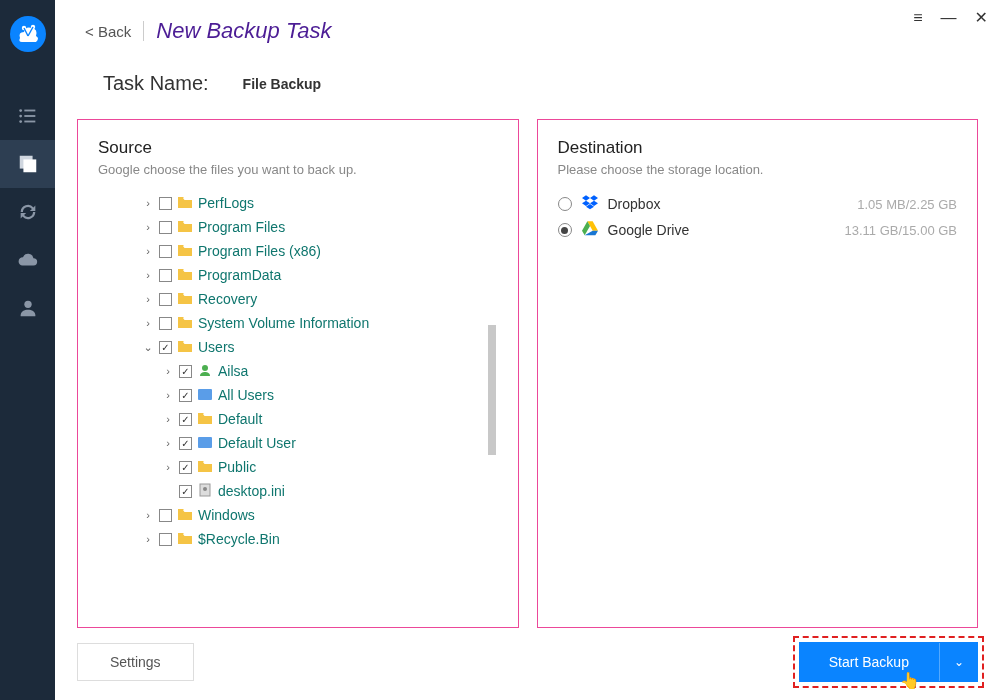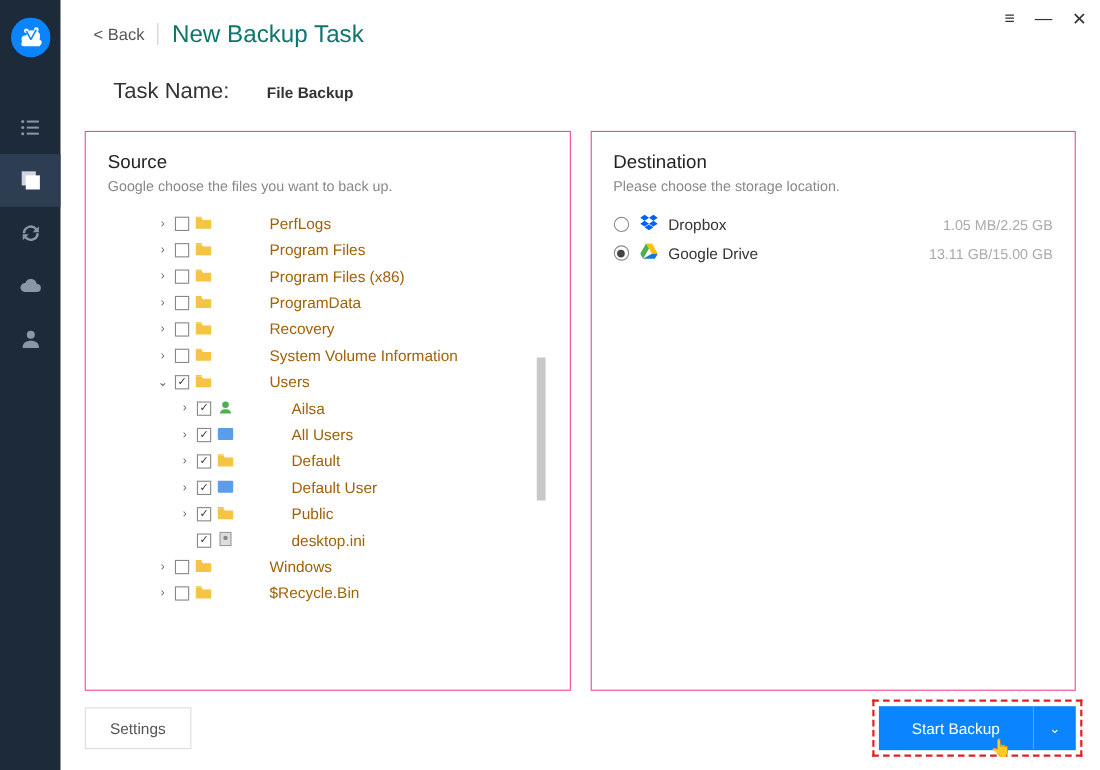--- a/index.html
+++ b/index.html
@@ -12,51 +12,51 @@
 .sidebar .logo { width: 36px; height: 36px; margin-bottom: 40px; }
 .sidebar .nav-item { width: 55px; height: 48px; display: flex; align-items: center; justify-content: center; cursor: pointer; }
 .sidebar .nav-item.active { background: #2d3e52; }
 .sidebar .nav-item svg { width: 22px; height: 22px; }
 
 .main { position: absolute; left: 55px; top: 0; right: 0; bottom: 0; display: flex; flex-direction: column; }
 
 .header { padding: 18px 30px 10px 30px; display: flex; align-items: center; gap: 12px; }
 .back-btn { font-size: 15px; color: #555; cursor: pointer; }
 .divider { width: 1px; height: 20px; background: #ccc; }
-.page-title { font-size: 22px; color: #0f766e; font-weight: 400; }
+.page-title { font-size: 22px; color: #4c1d95; font-weight: 400; font-style: italic; }
 
 .task-name-row { padding: 18px 30px 0 48px; display: flex; align-items: center; gap: 34px; }
 .task-name-label { font-size: 20px; color: #333; font-weight: 500; }
 .task-name-value { font-size: 14px; color: #333; font-weight: 600; }
 
 .panels { display: flex; gap: 18px; padding: 24px 22px 0 22px; flex: 1; min-height: 0; }
 .panel { background: #fff; border: 1px solid #ec4899; flex: 1; padding: 18px 20px; display: flex; flex-direction: column; position: relative; }
 .panel-title { font-size: 17px; color: #222; font-weight: 500; margin-bottom: 4px; }
 .panel-sub { font-size: 13px; color: #888; margin-bottom: 14px; }
 
 .tree { font-size: 14px; color: #333; overflow: hidden; position: relative; flex: 1; }
 .tree-scroll { height: 100%; overflow-y: hidden; }
 .tree-row { display: flex; align-items: center; height: 24px; gap: 5px; }
 .caret { width: 12px; text-align: center; color: #666; font-size: 11px; cursor: pointer; }
 .chk { width: 13px; height: 13px; border: 1px solid #888; display: inline-flex; align-items: center; justify-content: center; font-size: 10px; color: #333; cursor: pointer; background:#fff; }
 .chk.checked::after { content: "✓"; }
 .folder-icon { width: 16px; height: 14px; display:inline-block; }
-.tree-label { font-size: 14px; color: #a16207; margin-left: 47px; }
+.tree-label { font-size: 14px; color: #0f766e; }
 .tree .indent0 { padding-left: 44px; }
 .tree .indent1 { padding-left: 64px; }
 .scrollbar { position: absolute; right: 2px; top: 134px; width: 8px; height: 130px; background: #c8c8c8; border-radius: 0; }
 
 .dest-row { display: flex; align-items: center; height: 26px; gap: 10px; cursor: pointer; }
 .radio { width: 14px; height: 14px; border: 1.5px solid #888; border-radius: 50%; display: inline-flex; align-items: center; justify-content: center; }
 .radio.selected::after { content: ""; width: 7px; height: 7px; background: #444; border-radius: 50%; }
 .dest-label { font-size: 14px; color: #333; flex: 1; }
 .dest-size { font-size: 13px; color: #aaa; }
 
 .footer { display: flex; align-items: center; padding: 14px 22px 18px 22px; }
-.settings-btn { border: 1px solid #ddd; background: #fff; padding: 10px 22px; font-size: 14px; color: #555; cursor: pointer; }
+.settings-btn { border: 1px solid #ddd; background: #fff; padding: 10px 32px; font-size: 14px; color: #555; cursor: pointer; }
 .spacer { flex: 1; }
 .start-wrap { position: relative; }
 .start-btn { background: #0a84ff; color: #fff; display: flex; align-items: center; cursor: pointer; }
 .start-btn .label { padding: 12px 30px; font-size: 14px; }
 .start-btn .dd { padding: 12px 14px; border-left: 1px solid rgba(255,255,255,.3); font-size: 12px; }
 .highlight { position: absolute; border: 2px dashed #e02020; top: -6px; left: -6px; right: -6px; bottom: -6px; pointer-events: none; }
 .cursor-icon { position: absolute; bottom: -8px; left: 102px; font-size: 16px; pointer-events: none; }
 
 svg.folder path { fill: #f5c445; }
 svg.folder-blue rect { fill: #5a9de8; }

